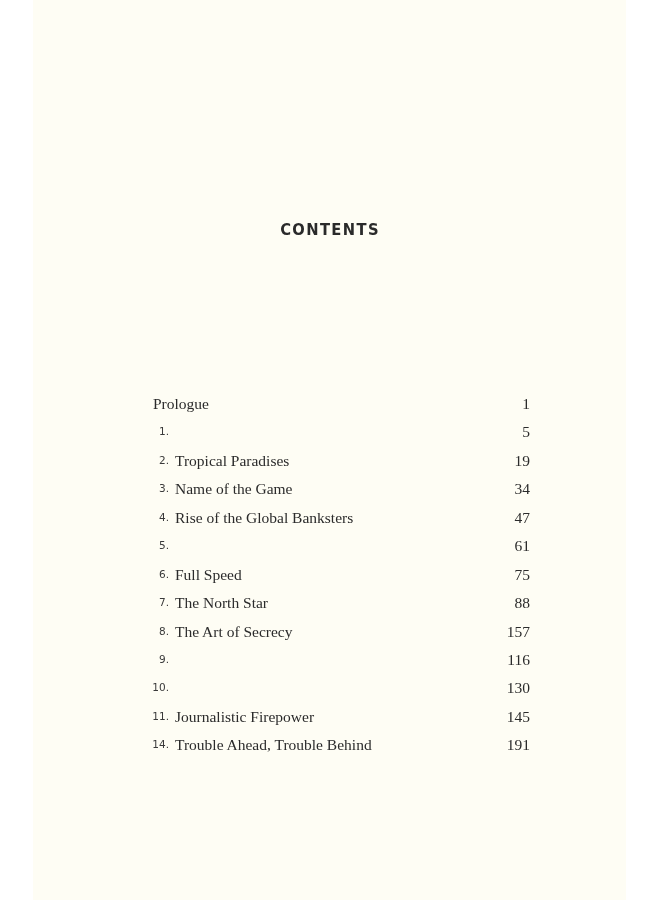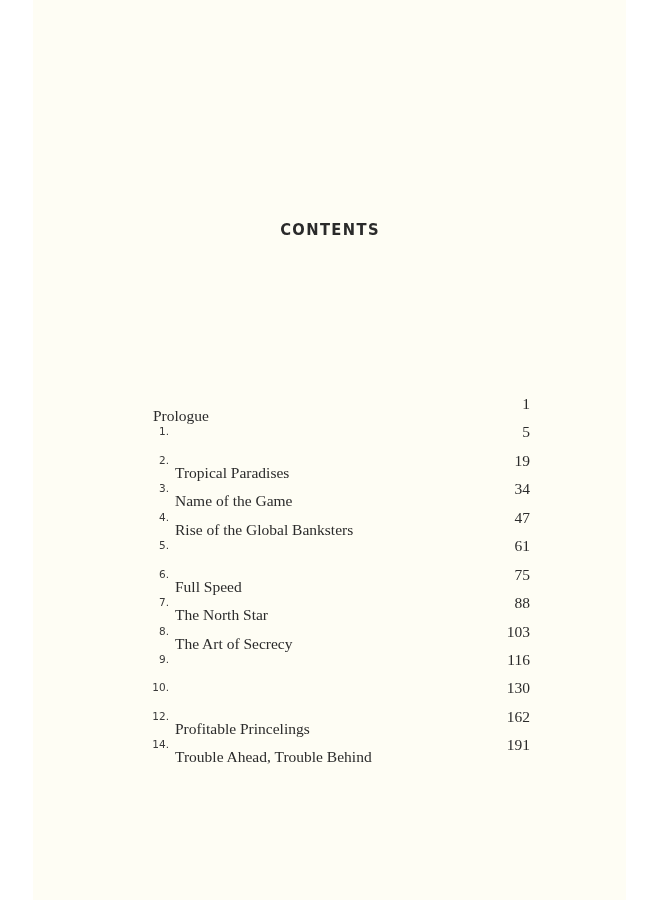--- a/index.html
+++ b/index.html
@@ -53,21 +53,21 @@
       width: 29px;
       text-align: right;
       top: 2px;
       font-family: "DejaVu Sans", sans-serif;
       font-size: 10.5px;
       color: #3a3a3a;
     }
     .toc-title {
       position: absolute;
       left: 175px;
-      top: 12px;
+      top: 0;
       white-space: nowrap;
     }
     .toc-title.prologue {
       left: 153px;
     }
     .toc-page {
       position: absolute;
       right: 130px;
       top: 0;
       text-align: right;
@@ -114,33 +114,33 @@
     <span class="toc-page">75</span>
   </li>
   <li class="toc-row">
     <span class="toc-num">7.</span>
     <span class="toc-title">The North Star</span>
     <span class="toc-page">88</span>
   </li>
   <li class="toc-row">
     <span class="toc-num">8.</span>
     <span class="toc-title">The Art of Secrecy</span>
-    <span class="toc-page">103</span>
+    <span class="toc-page">157</span>
   </li>
   <li class="toc-row">
     <span class="toc-num">9.</span>
     <span class="toc-page">116</span>
   </li>
   <li class="toc-row">
     <span class="toc-num">10.</span>
     <span class="toc-page">130</span>
   </li>
   <li class="toc-row">
-    <span class="toc-num">12.</span>
-    <span class="toc-title">Profitable Princelings</span>
-    <span class="toc-page">162</span>
+    <span class="toc-num">11.</span>
+    <span class="toc-title">Journalistic Firepower</span>
+    <span class="toc-page">145</span>
   </li>
   <li class="toc-row">
     <span class="toc-num">14.</span>
     <span class="toc-title">Trouble Ahead, Trouble Behind</span>
     <span class="toc-page">191</span>
   </li>
 </ul>
 
 </body></html>

